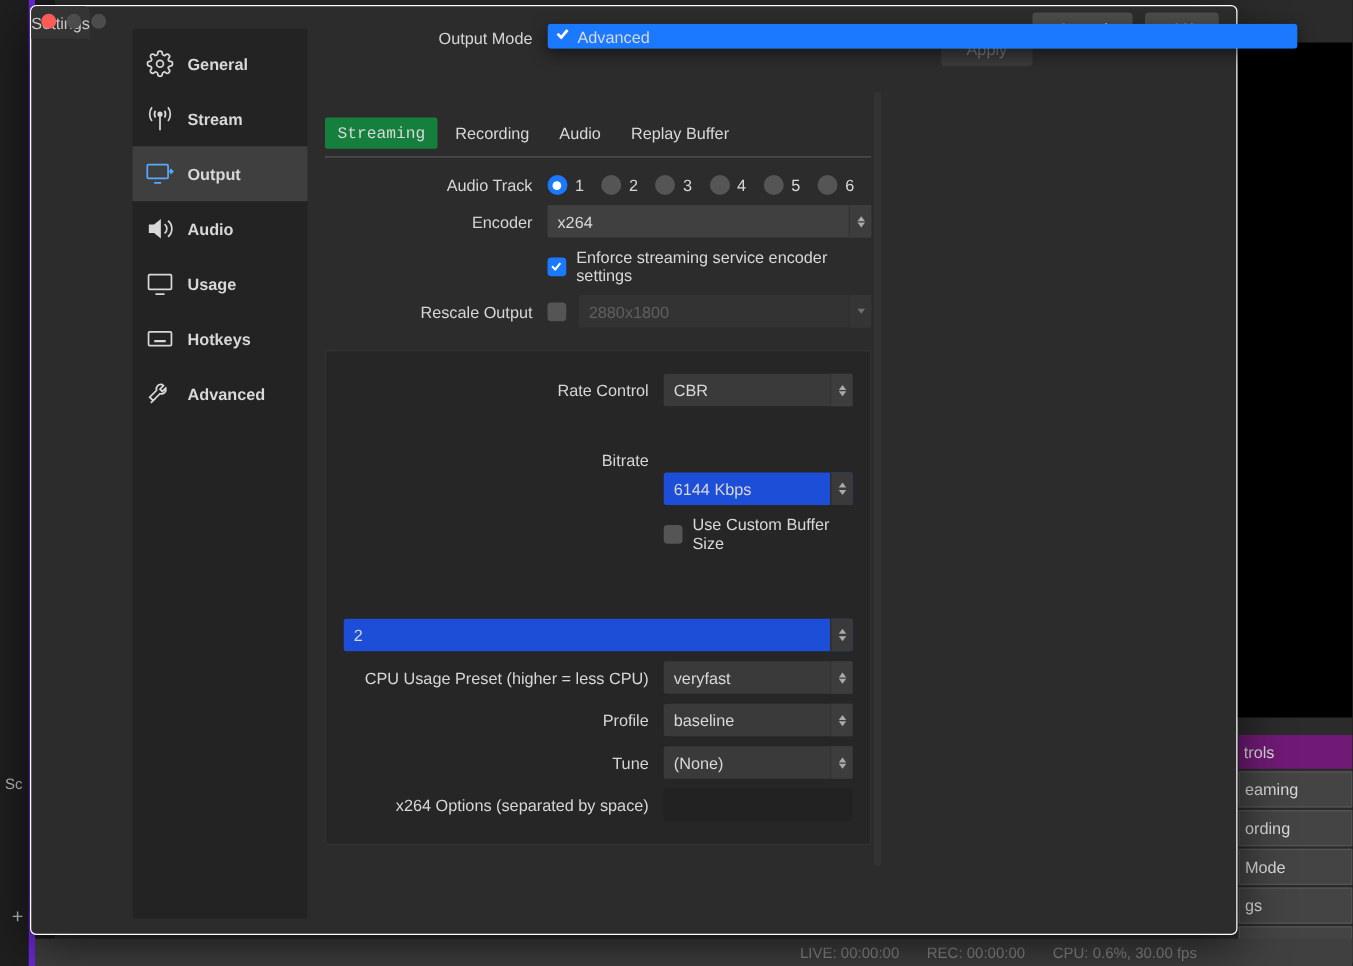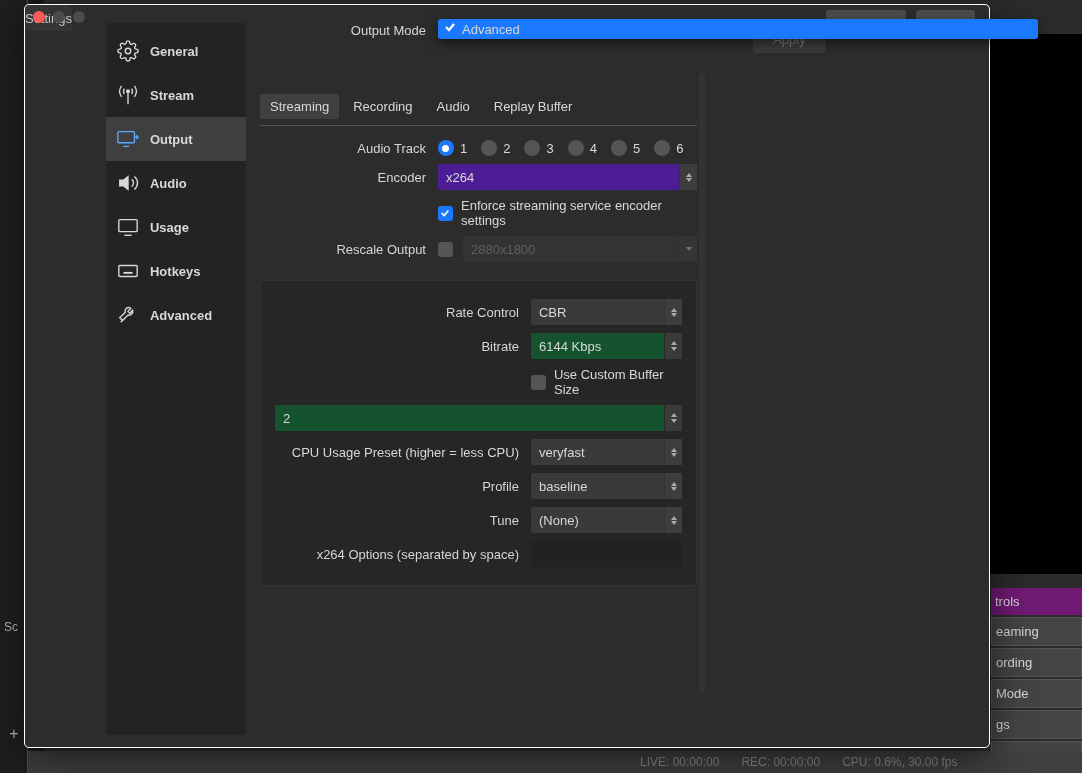--- a/index.html
+++ b/index.html
@@ -8,21 +8,21 @@
 .bg-right-panel { position: absolute; right: 0; top: 0; width: 1038px; height: 100%; background: #2b2b2b; }
 .bg-preview { position: absolute; left: 98px; top: 34px; width: 940px; height: 540px; background: #000; }
 
 .bg-controls-panel { position: absolute; right: 0; top: 588px; width: 91px; }
 .bg-controls-title { background: #701a75; padding: 6px 4px; }
 .bg-controls-btn { background: #444; margin-top: 2px; padding: 6px 4px; border: 1px solid #555; overflow: hidden; white-space: nowrap; }
 
 .bg-status { position: absolute; left: 0; bottom: 0; width: 100%; height: 22px; background: #404040; display: flex; padding-left: 640px; gap: 22px; align-items: center; color: #8a8a8a; }
 .bg-status span { color: #8a8a8a; font-size: 12px; }
 
-.bg-left-strip { position: absolute; left: 0; top: 0; width: 28px; height: 100%; background: #1f1f1f; border-right: 1px solid #6d28d9; }
+.bg-left-strip { position: absolute; left: 0; top: 0; width: 28px; height: 100%; background: #1f1f1f; border-right: 5px solid #6d28d9; }
 .bg-left-strip .sc { position: absolute; left: 4px; top: 620px; color: #bbb; font-size: 12px; }
 .bg-plus { position: absolute; left: 4px; top: 724px; width: 20px; height: 20px; display: flex; align-items: center; justify-content: center; font-size: 16px; color: #bbb; }
 
 .settings-window { position: absolute; left: 24px; top: 4px; width: 966px; height: 744px; background: #2c2c2c; border: 1px solid #ffffff; border-radius: 5px; box-shadow: 0 10px 40px rgba(0,0,0,0.6); display: flex; flex-direction: row; gap: 16px; }
 
 .titlebar { height: 26px; background: #343434; border-radius: 5px 5px 0 0; display: flex; align-items: center; position: relative; }
 .traffic-lights { position: absolute; left: 8px; top: 6px; display: flex; gap: 8px; }
 .tl { width: 12px; height: 12px; border-radius: 50%; }
 .tl.red { background: #fc5b57; }
 .tl.gray { background: #4c4c4c; }
@@ -39,23 +39,23 @@
 
 .content { flex: 1; display: flex; flex-direction: column; position: relative; }
 .content-scroll { flex: 1; padding-right: 8px; }
 
 .row { display: flex; align-items: center; margin-bottom: 8px; gap: 6px; position: relative; }
 .label { width: 172px; text-align: right; padding-right: 6px; color: #d6d6d6; }
 .control-col { flex: 1; display: flex; align-items: center; gap: 14px; }
 
 .tabs-row { display: flex; gap: 4px; margin: 56px 0 14px 0; border-bottom: 1px solid #555; padding-bottom: 6px; }
 .tab { padding: 5px 10px; background: transparent; border-radius: 2px; cursor: pointer; }
-.tab.active { background: #404040; }
-
-.select { flex: 1; height: 26px; background: #4c1d95; border-radius: 2px; display: flex; align-items: center; padding: 0 22px 0 8px; position: relative; cursor: pointer; }
+.tab.active { background: #15803d; font-family: Liberation Mono, monospace; }
+
+.select { flex: 1; height: 26px; background: #404040; border-radius: 2px; display: flex; align-items: center; padding: 0 22px 0 8px; position: relative; cursor: pointer; }
 .select .arrows { position: absolute; right: 0; top: 0; width: 18px; height: 100%; background: #3d3d3d; border-left: 1px solid #333; display: flex; flex-direction: column; align-items: center; justify-content: center; gap: 1px; }
 .select .arrows .tri-up, .select .arrows .tri-dn { width: 0; height: 0; border-left: 3px solid transparent; border-right: 3px solid transparent; }
 .select .arrows .tri-up { border-bottom: 4px solid #aaa; }
 .select .arrows .tri-dn { border-top: 4px solid #aaa; }
 
 .spinner { flex: 1; height: 26px; background: #232323; border-radius: 2px; display: flex; align-items: center; padding: 0 22px 0 8px; position: relative; }
 .spinner .arrows { position: absolute; right: 0; top: 0; width: 18px; height: 100%; background: #3a3a3a; border-left: 1px solid #2a2a2a; display: flex; flex-direction: column; align-items: center; justify-content: center; gap: 2px; }
 
 .input-text { flex: 1; height: 26px; background: #232323; border-radius: 2px; padding: 0 8px; display: flex; align-items: center; }
 
@@ -66,21 +66,21 @@
 
 .radio { display: inline-flex; align-items: center; gap: 6px; cursor: pointer; }
 .radio .r-outer { width: 16px; height: 16px; border-radius: 50%; background: #555; display: flex; align-items: center; justify-content: center; }
 .radio.selected .r-outer { background: #1a79ff; }
 .radio .r-inner { width: 7px; height: 7px; border-radius: 50%; background: #fff; }
 .radio:not(.selected) .r-inner { display: none; }
 
 .inner-panel { margin-top: 18px; background: #262626; border-radius: 3px; padding: 18px 14px 10px 14px; border: 1px solid #333; }
 .inner-panel .row .label { width: 250px; }
 .inner-panel .select, .inner-panel .spinner, .inner-panel .input-text { background: #3a3a3a; }
-.inner-panel .spinner { background: #14532d; }
+.inner-panel .spinner { background: #1d4ed8; margin-top: 45px; }
 
 .dropdown-overlay { position: absolute; left: 178px; top: -4px; width: 600px; z-index: 50; border-radius: 3px; overflow: hidden; box-shadow: 0 4px 12px rgba(0,0,0,0.5); }
 .dd-opt { height: 20px; display: flex; align-items: center; padding-left: 24px; font-size: 13px; }
 .dd-opt.simple { background: #090909; color: #e2e2e2; }
 .dd-opt.advanced { background: #1a79ff; color: #fff; position: relative; }
 .dd-check { position: absolute; left: 6px; top: 2px; }
 .dd-check svg { stroke: #fff; stroke-width: 2.2; fill: none; }
 
 .button-bar { height: 46px; display: flex; align-items: center; justify-content: space-between; padding: 0 2px; }
 .btn { padding: 6px 20px; background: #4b4b4b; border-radius: 3px; cursor: pointer; color: #e4e4e4; }

